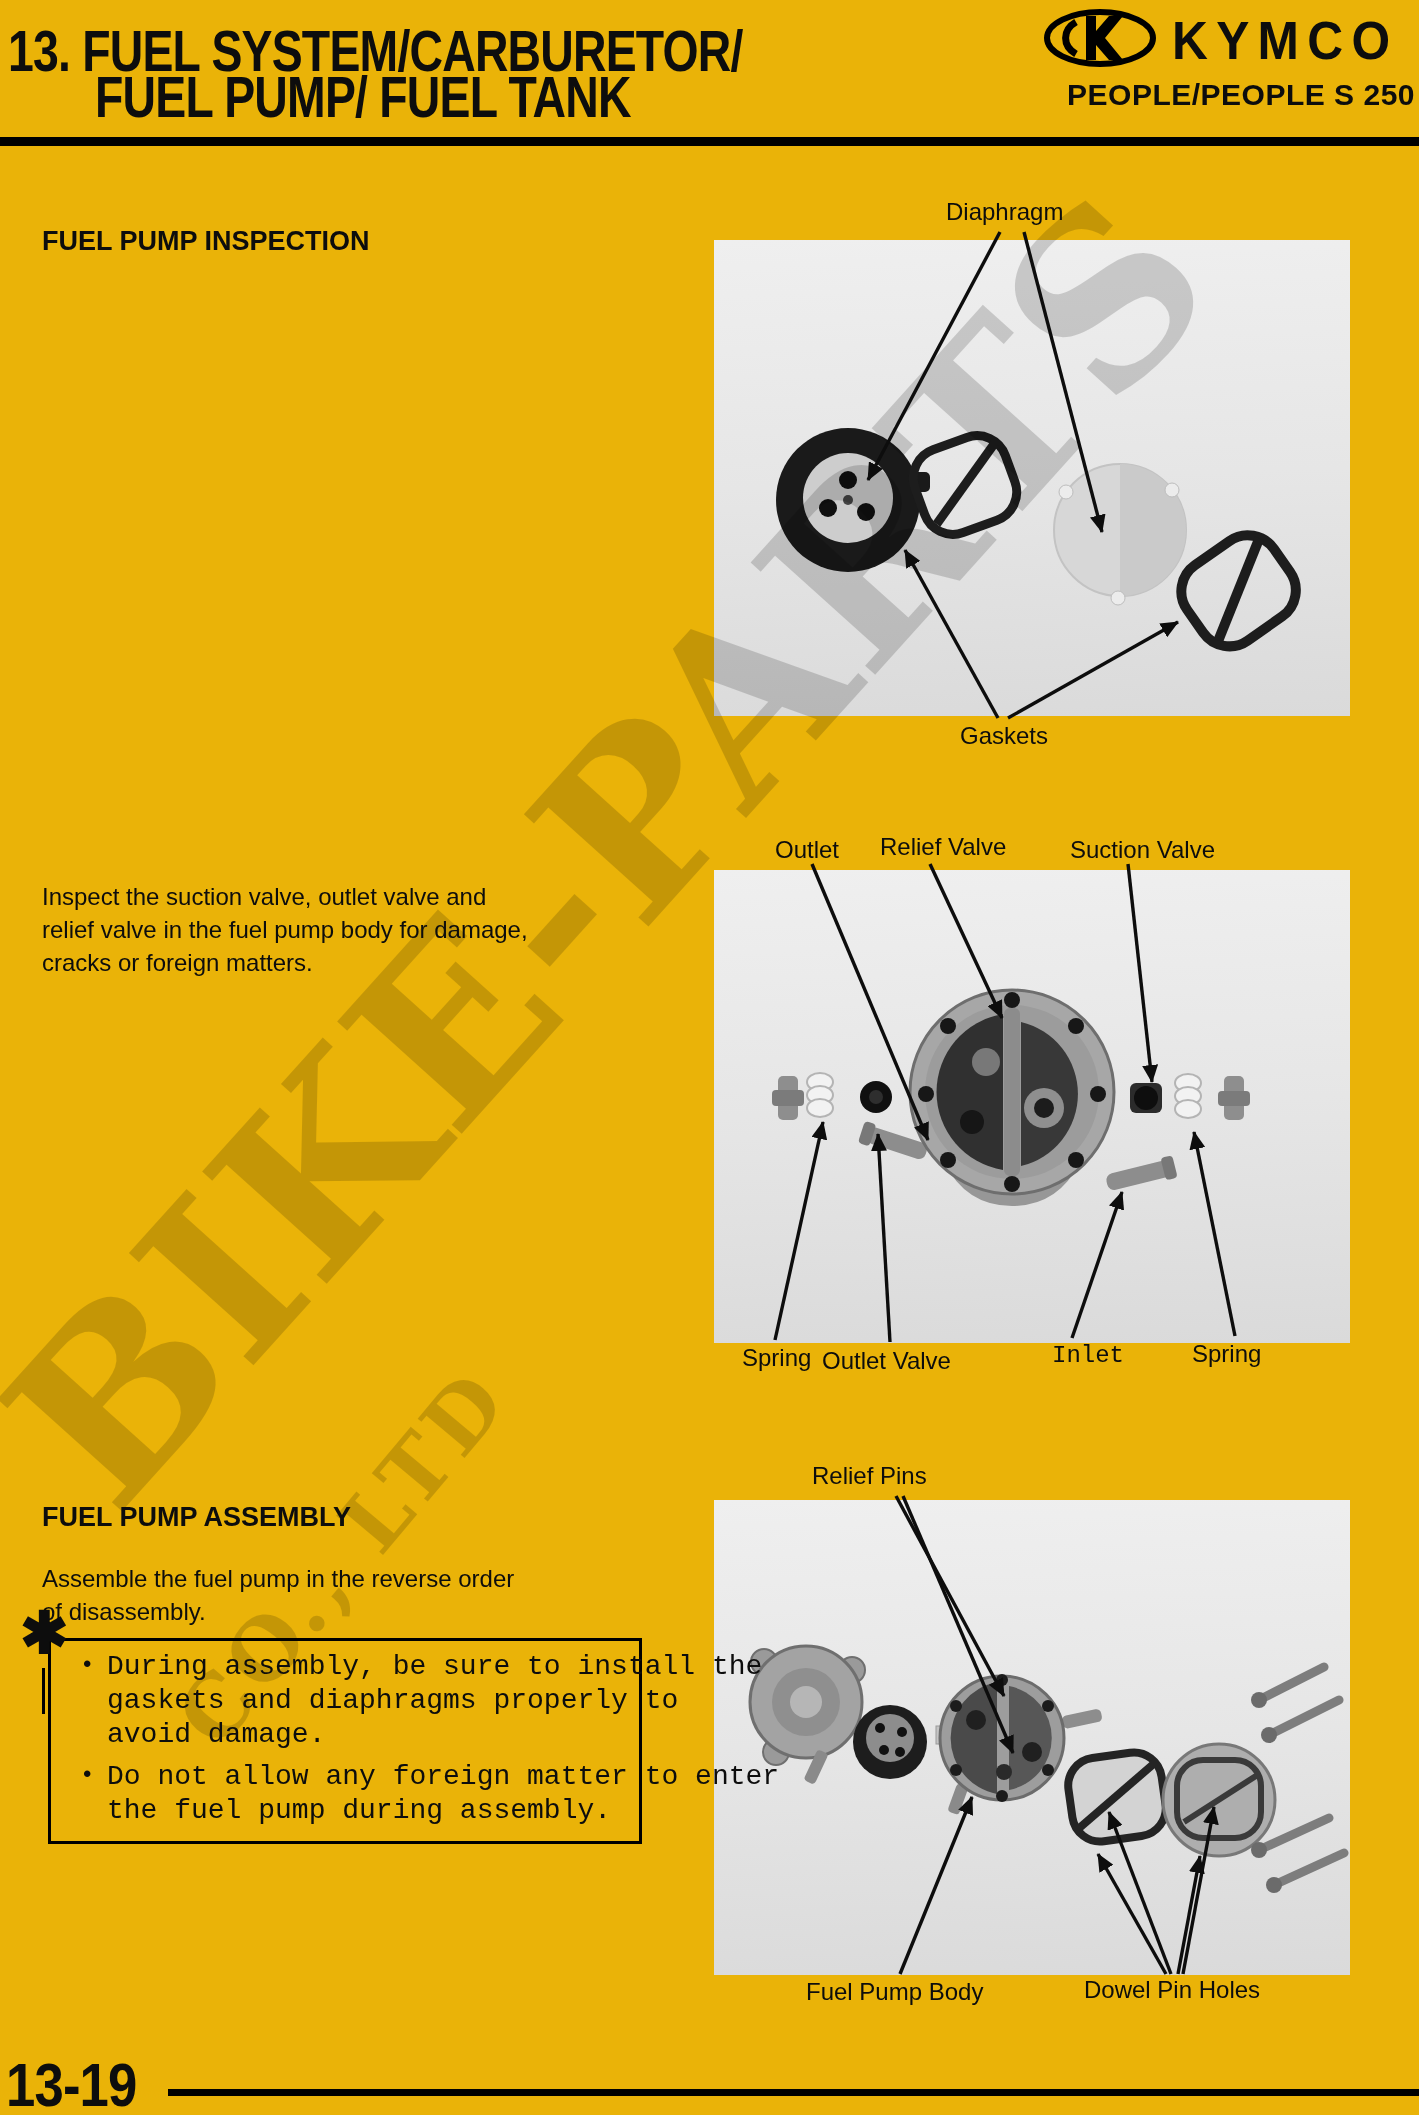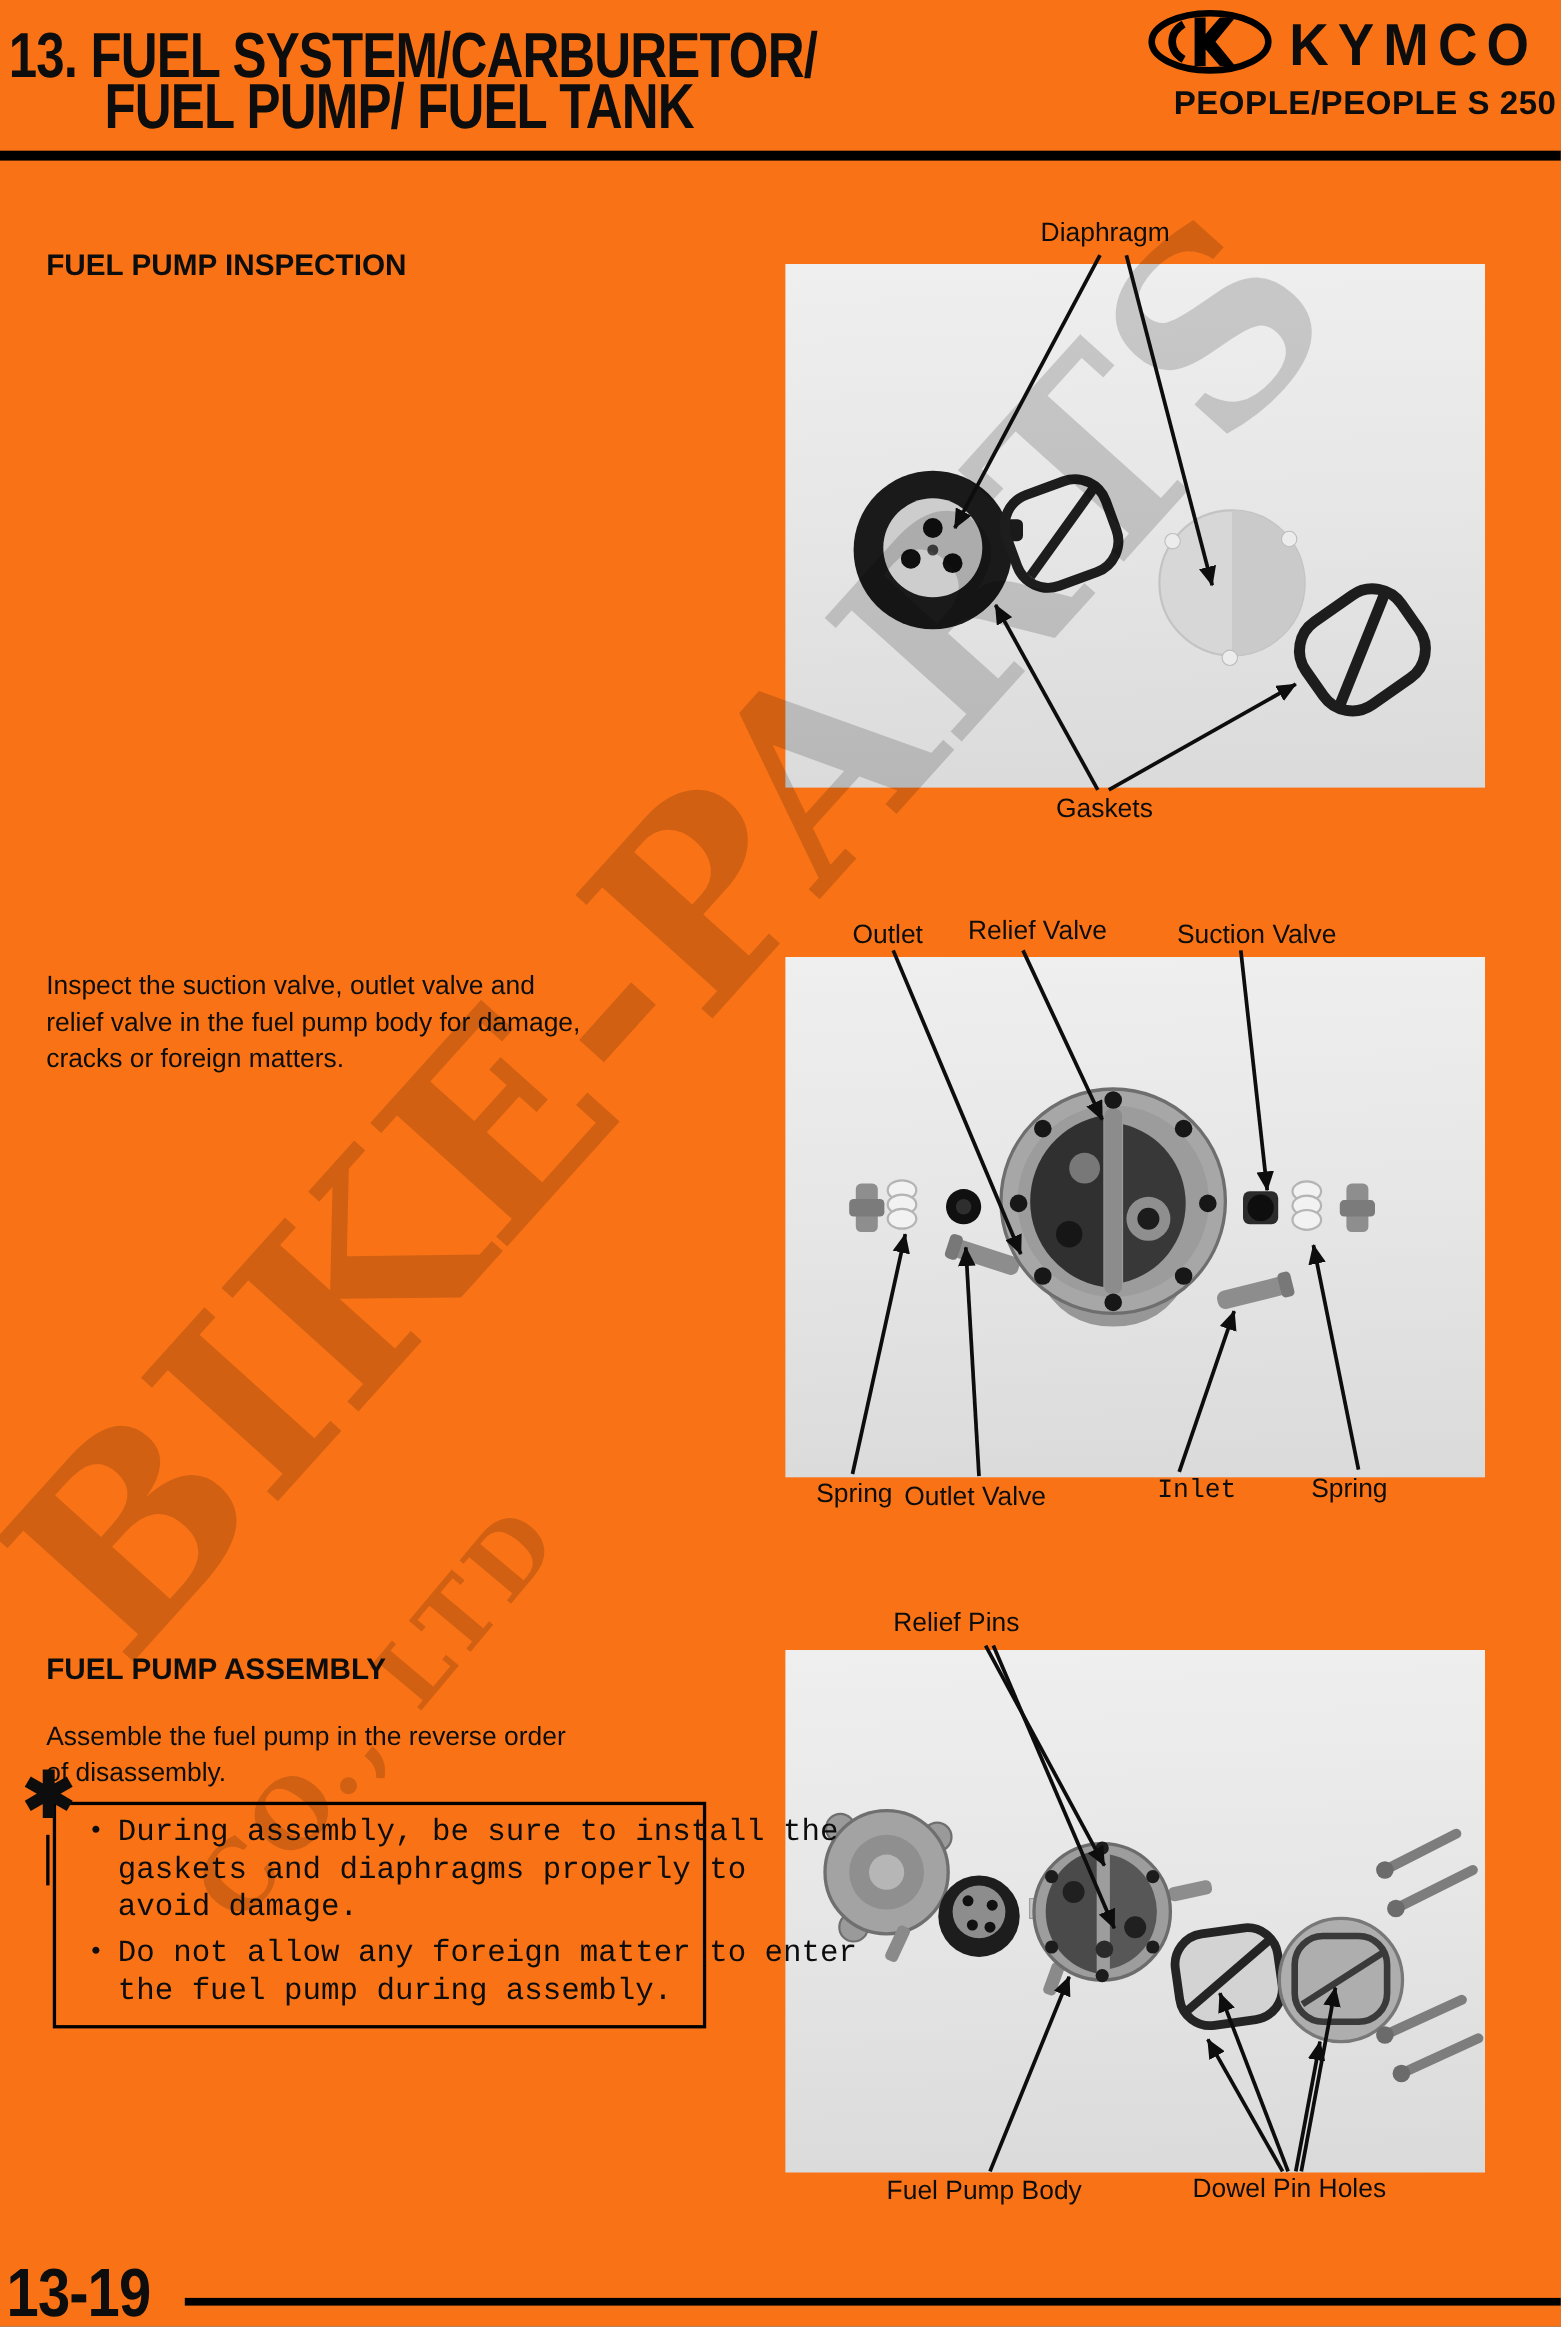--- a/index.html
+++ b/index.html
@@ -1,16 +1,16 @@
 <!DOCTYPE html>
 <html><head>
 <meta charset="utf-8">
 <style>
   html,body{margin:0;padding:0;background:#888;}
-  .page{position:relative;width:1419px;height:2115px;background:#f97316;overflow:hidden;
+  .page{position:relative;width:1419px;height:2115px;background:#eab308;overflow:hidden;
         font-family:"Liberation Sans",sans-serif;color:#0d0d0d;}
   
   .title-line{position:absolute;font-weight:bold;font-size:58px;line-height:58px;
               letter-spacing:-1px;transform:scaleX(0.80);transform-origin:0 0;white-space:nowrap;}
   .title1{left:8px;top:22px;}
   .title2{left:95px;top:68px;}
   .logo-wrap{position:absolute;left:1042px;top:8px;display:flex;align-items:center;}
   .brand-text{font-weight:bold;font-size:54px;letter-spacing:9px;margin-left:12px;
               transform:scaleX(0.92);transform-origin:0 50%;}
   .model-text{position:absolute;right:4px;top:78px;font-weight:bold;font-size:30px;

